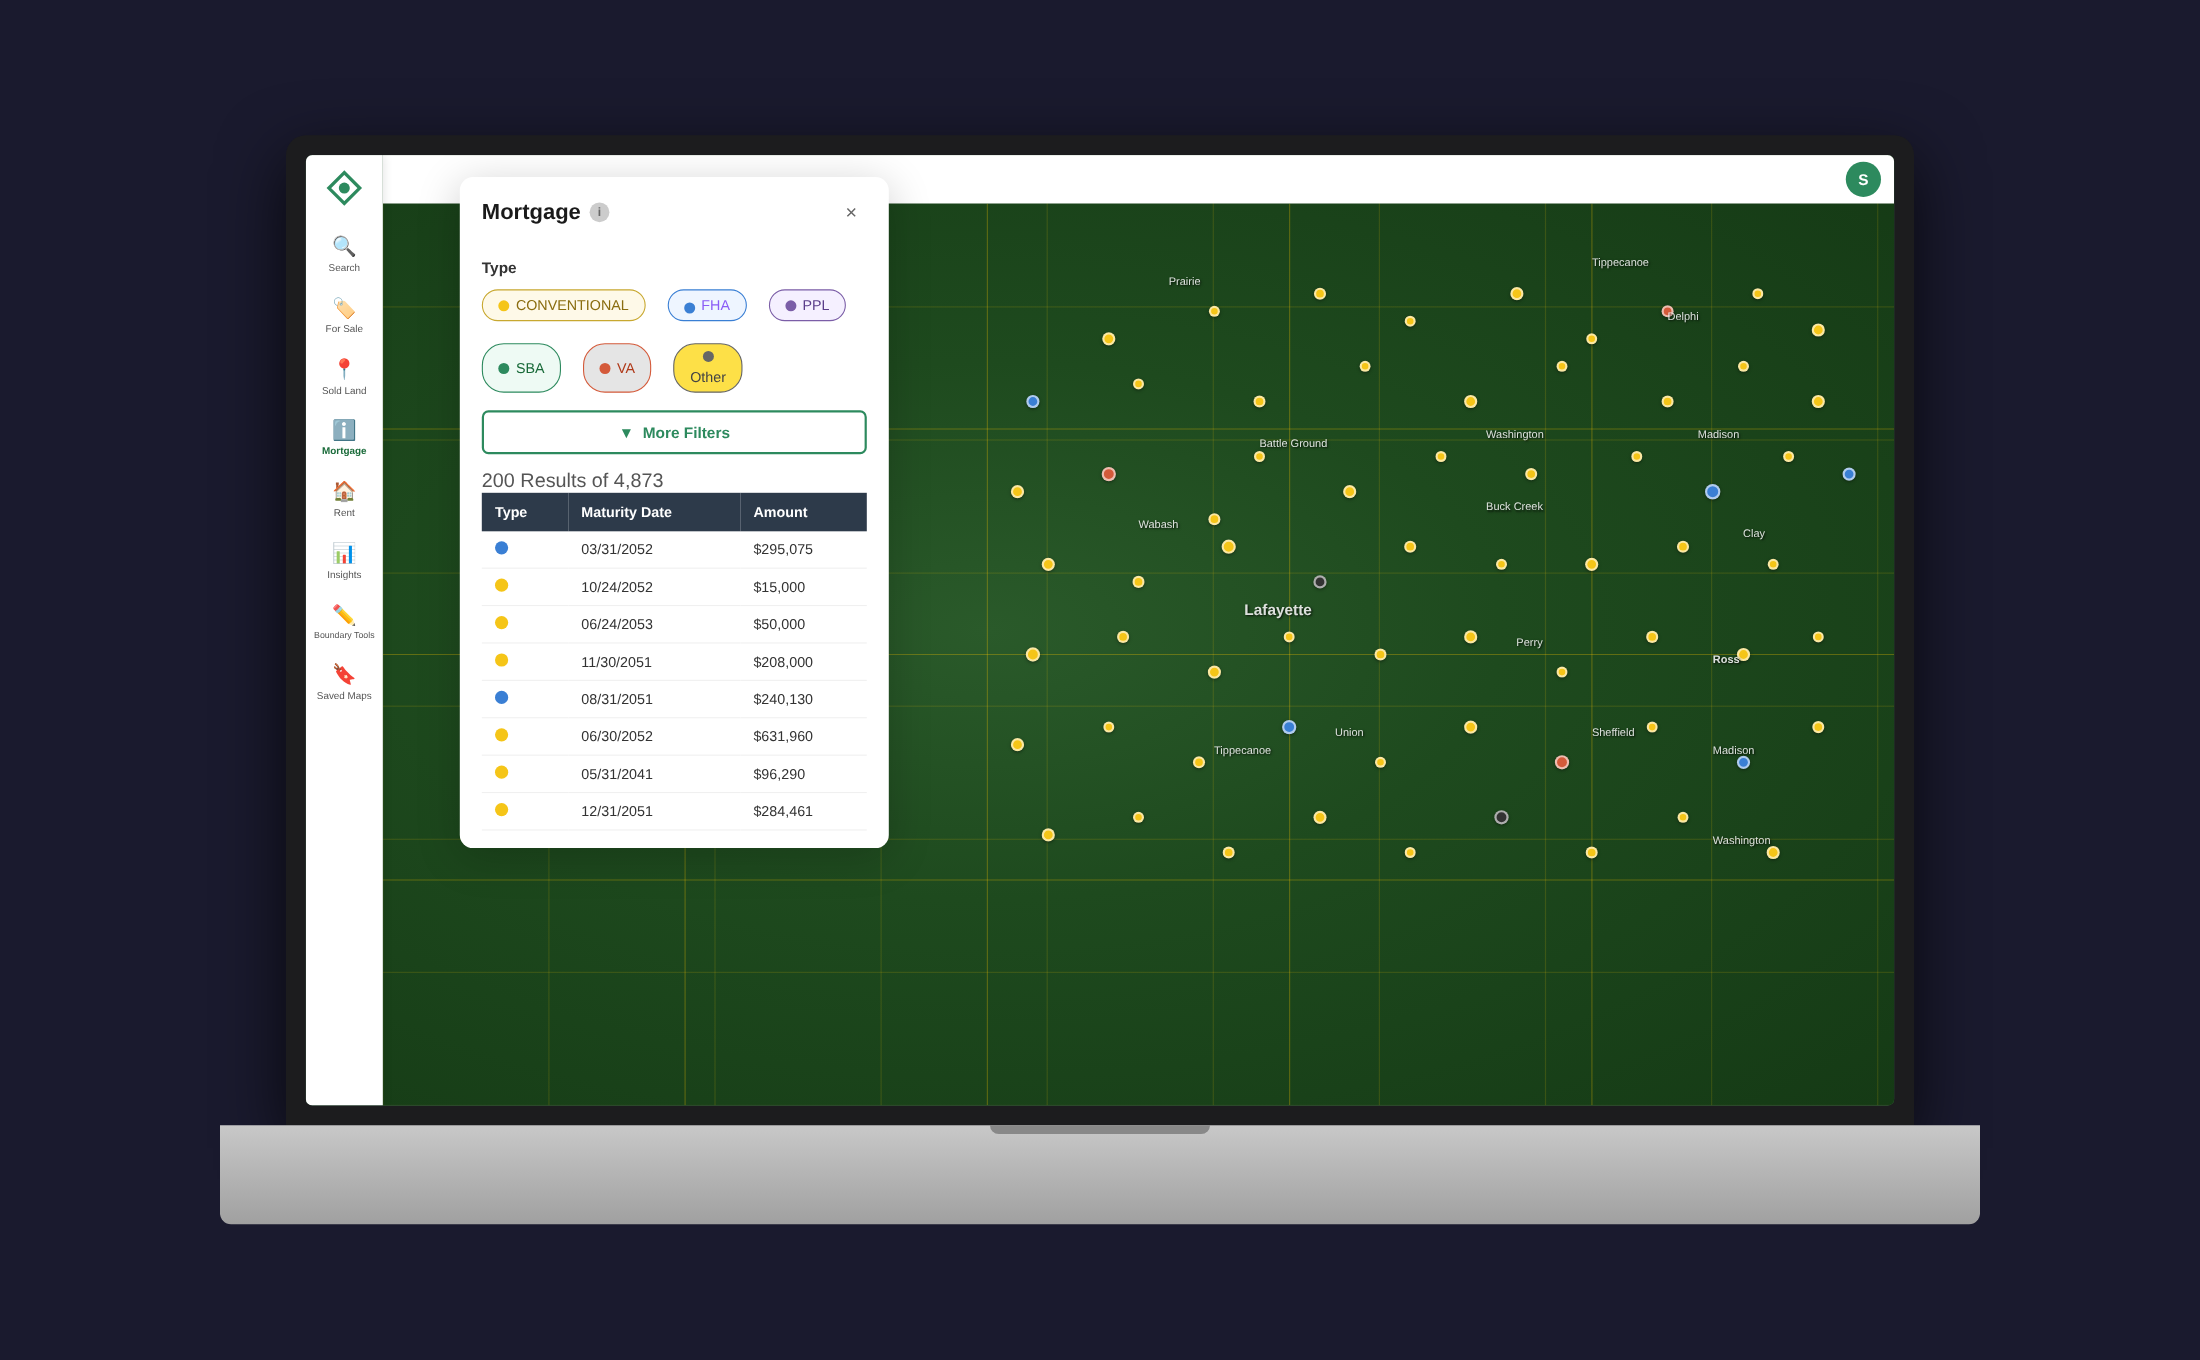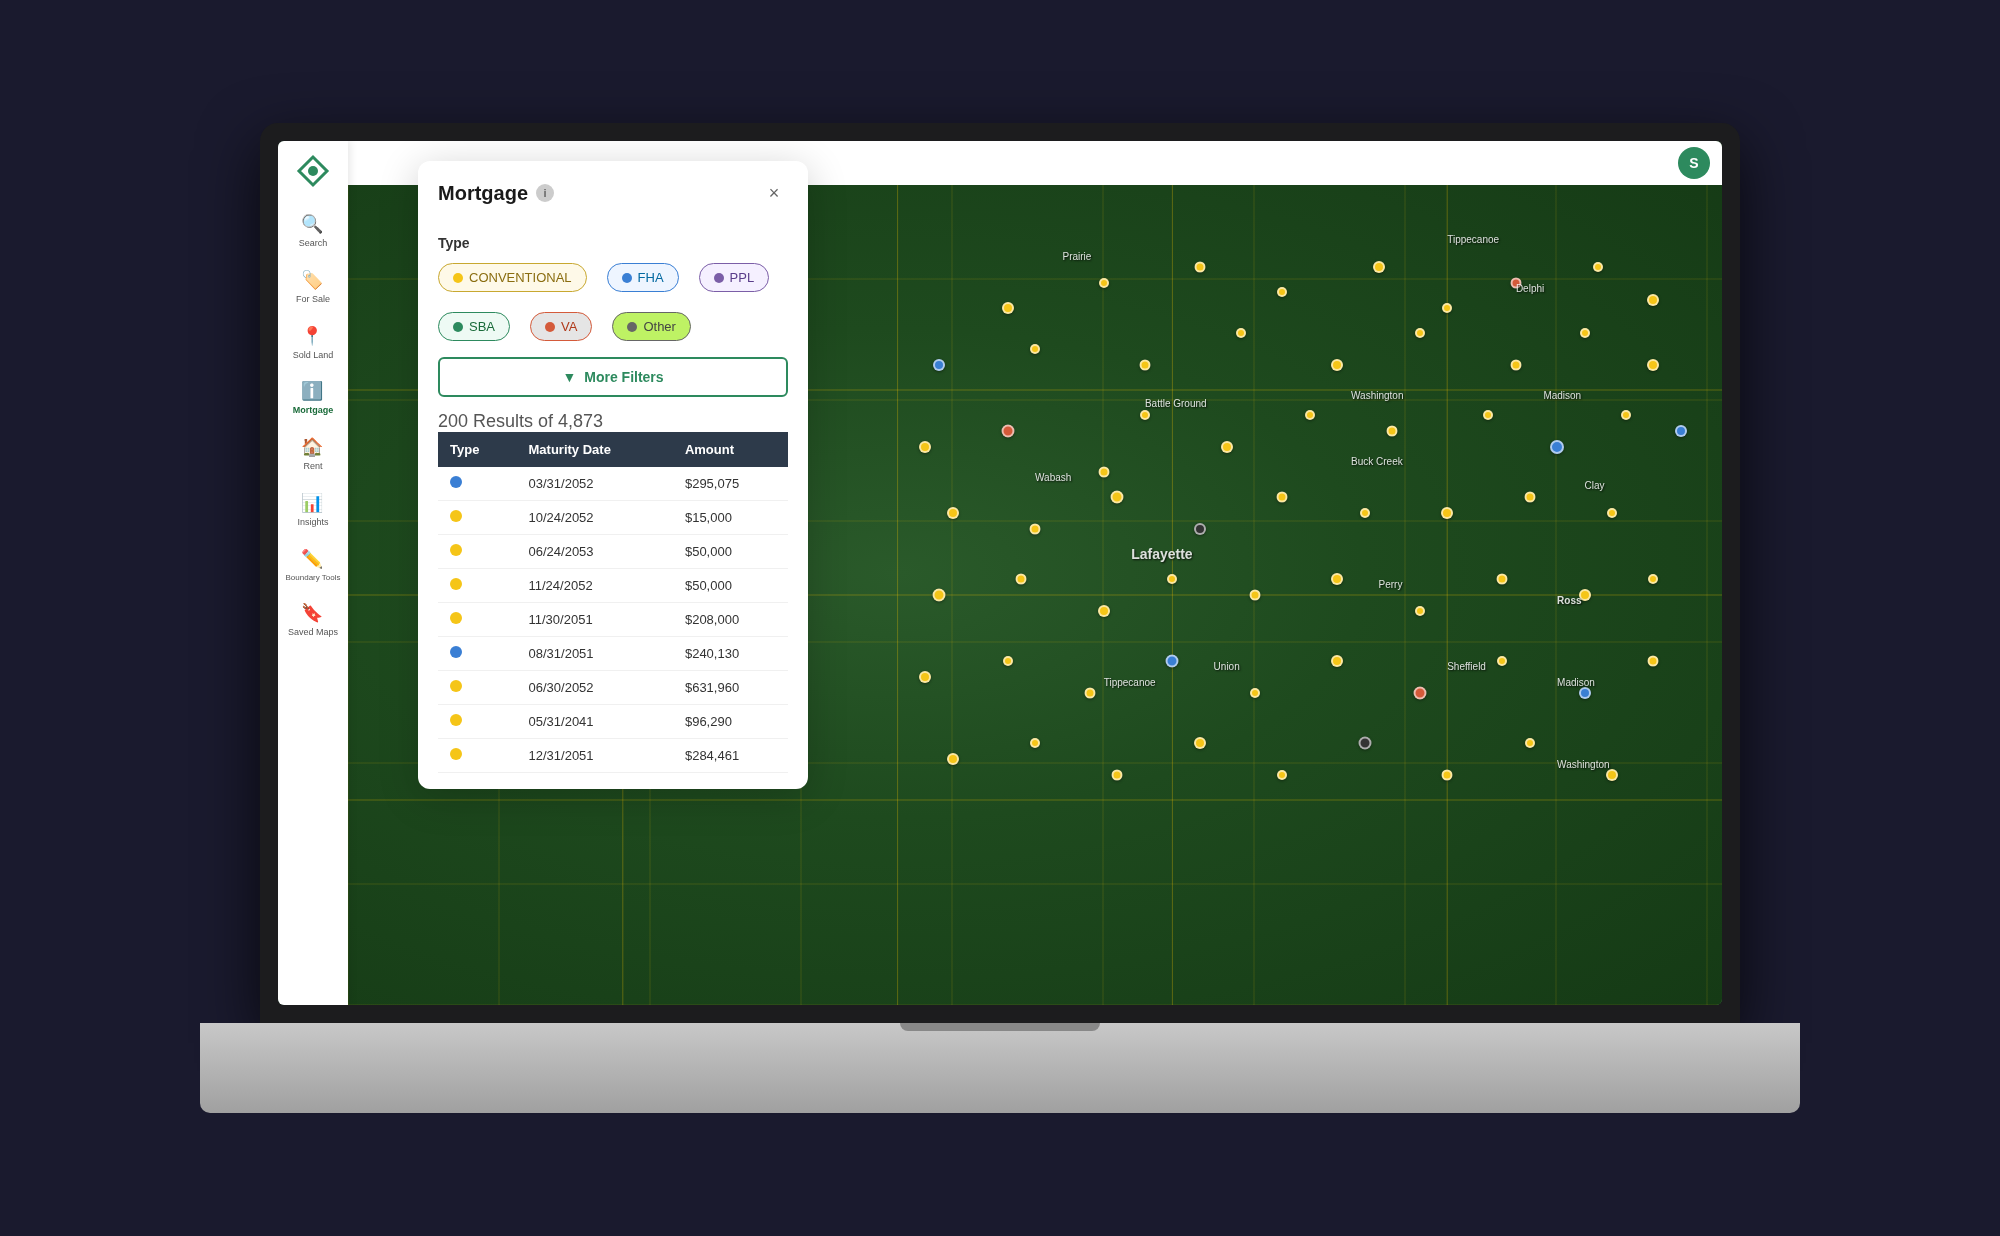--- a/index.html
+++ b/index.html
@@ -226,21 +226,22 @@
 
     .type-chip.active-chip {
       border-color: #c8a830;
       background: #fef9e8;
       color: #8a6d10;
     }
 
     .type-chip.fha-chip {
       border-color: #3a7fd4;
       background: #eef5ff;
-      color: #0369a1;
+      color: #8b5cf6;
+      align-items: flex-end;
     }
 
     .type-chip.ppl-chip {
       border-color: #7b5ea7;
       background: #f5f0ff;
       color: #5a3d8a;
     }
 
     .type-chip.sba-chip {
       border-color: #2d8a5e;
@@ -249,22 +250,23 @@
     }
 
     .type-chip.va-chip {
       border-color: #d45a3a;
       background: #e5e5e5;
       color: #b03a1a;
     }
 
     .type-chip.other-chip {
       border-color: #666;
-      background: #bef264;
+      background: #fde047;
       color: #444;
+      flex-direction: column;
     }
 
     .dot {
       width: 10px;
       height: 10px;
       border-radius: 50%;
     }
 
     .dot-yellow { background: #f5c518; }
     .dot-blue { background: #3a7fd4; }
@@ -596,27 +598,20 @@
     <td>
       <span class="table-dot" style="background:#f5c518;"></span>
     </td>
     <td>06/24/2053</td>
     <td>$50,000</td>
   </tr>
                   <tr>
     <td>
       <span class="table-dot" style="background:#f5c518;"></span>
     </td>
-    <td>11/24/2052</td>
-    <td>$50,000</td>
-  </tr>
-                  <tr>
-    <td>
-      <span class="table-dot" style="background:#f5c518;"></span>
-    </td>
     <td>11/30/2051</td>
     <td>$208,000</td>
   </tr>
                   <tr>
     <td>
       <span class="table-dot" style="background:#3a7fd4;"></span>
     </td>
     <td>08/31/2051</td>
     <td>$240,130</td>
   </tr>

